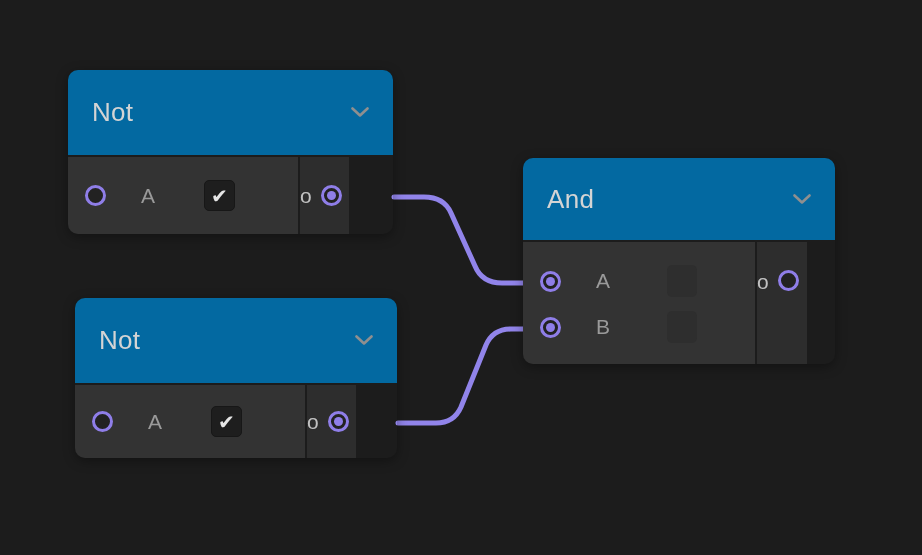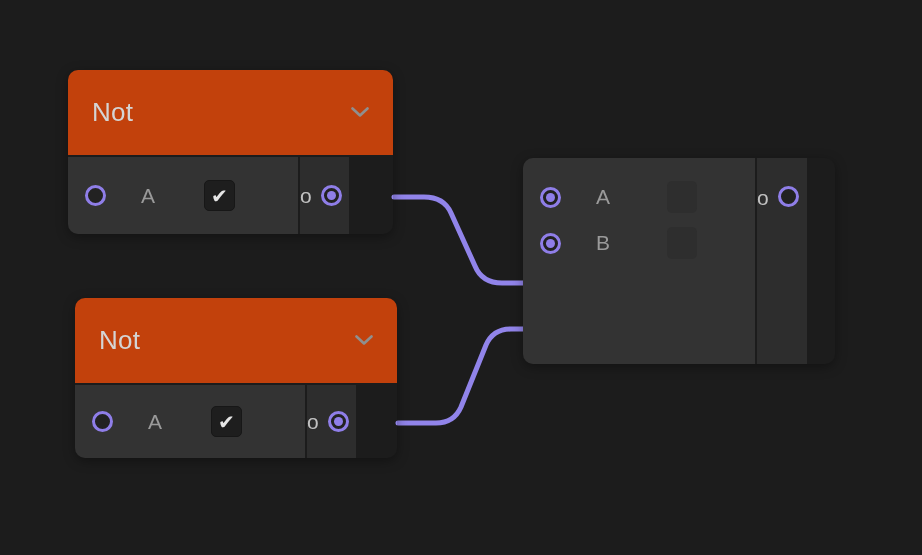--- a/index.html
+++ b/index.html
@@ -13,21 +13,21 @@
   .wire-layer { position:absolute; left:0; top:0; z-index:1; pointer-events:none; }
   .wire { stroke:#9184ea; stroke-width:5; fill:none; stroke-linecap:round; pointer-events:stroke; }
 
   .node {
     position:absolute; z-index:2;
     border-radius:10px; overflow:hidden;
     box-shadow:0 3px 12px rgba(0,0,0,0.35);
     display:flex; flex-direction:column;
   }
   .node-header {
-    background:#c2410c; flex:0 0 auto;
+    background:#0369a1; flex:0 0 auto;
     display:flex; align-items:center; justify-content:space-between;
     padding:0 24px;
     border-bottom:2px solid #1c1c1c;
   }
   .node-title { color:#d4d4d4; font-size:26px; letter-spacing:0.3px; }
   .chevron { flex:0 0 auto; margin-right:0; display:block; }
 
   .node-body { display:flex; flex:1 1 auto; align-items:stretch; }
   .inputs-section {
     background:#333333; flex:1 1 auto;
@@ -138,20 +138,26 @@
       <div class="outputs-section">
         <span class="out-label">o</span>
         <span class="port">
             <span class="dot"></span>
           </span>
       </div>
     </div>
   </div>
 
   <div class="node" id="node-and-1">
+    <div class="node-header">
+      <span class="node-title">And</span>
+      <svg class="chevron" width="18" height="11" viewBox="0 0 18 11">
+        <polyline points="1.5,1.5 9,8.5 16.5,1.5" fill="none" stroke="#8f8f8f" stroke-width="2.6" stroke-linecap="round" stroke-linejoin="round"></polyline>
+      </svg>
+    </div>
     <div class="node-body">
       <div class="inputs-section">
         <div class="io-row">
           <span class="port">
               <span class="dot"></span>
             </span>
           <span class="io-label">A</span>
           <span class="checkbox-empty"></span>
         </div>
         <div class="io-row">

